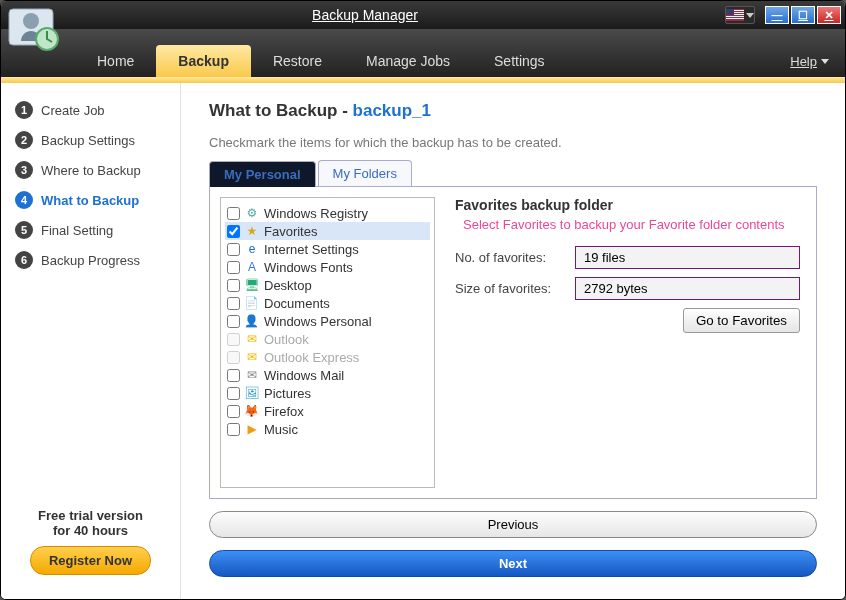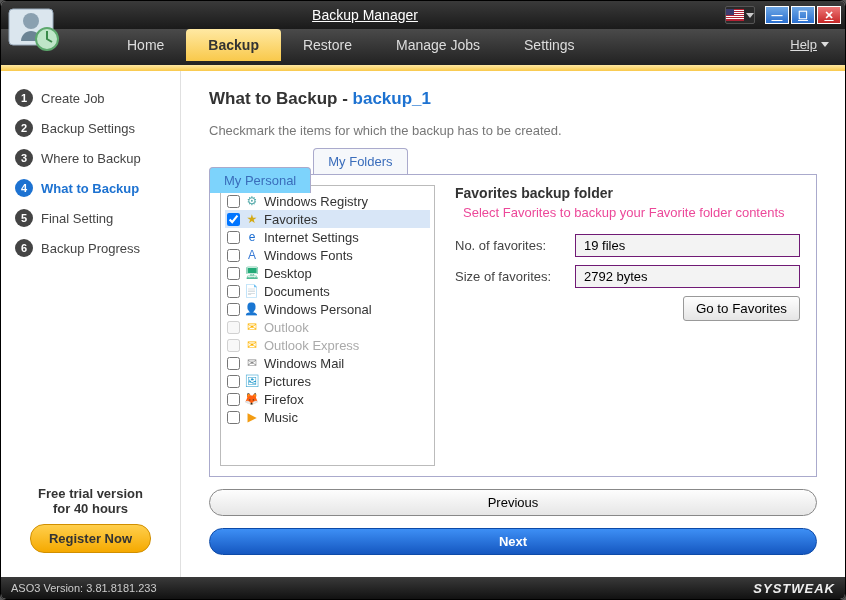--- a/index.html
+++ b/index.html
@@ -12,21 +12,21 @@
 .title-icon { width:60px; height:48px; position:absolute; left:6px; top:4px; z-index:5; }
 .title-text { flex:1; text-align:center; font-weight:normal; font-size:14px; }
 .win-btns { display:flex; gap:2px; align-items:center; }
 .flag-btn { width:30px; height:18px; background:#2a2a2a; border:1px solid #555; border-radius:2px; display:inline-flex; align-items:center; justify-content:center; margin-right:8px;}
 .win-btn { width:24px; height:18px; border:1px solid #fff; display:inline-flex; align-items:center; justify-content:center; color:#fff; font-weight:bold; font-size:11px;}
 .win-min { background: linear-gradient(#6fa8e6,#2a6fcf); }
 .win-max { background: linear-gradient(#6fa8e6,#2a6fcf); }
 .win-close { background: linear-gradient(#e77,#c62828); }
 
 
-.menubar { height:36px; background: linear-gradient(#4a4a4a,#222); display:flex; align-items:flex-start; padding-left:104px; padding-right:12px; position:relative;}
+.menubar { height:48px; background: linear-gradient(#4a4a4a,#222); display:flex; align-items:flex-end; padding-left:74px; padding-right:12px; position:relative;}
 .menubar .tab { color:#ddd; padding:8px 22px; cursor:pointer; font-size:14px; border-top-left-radius:4px; border-top-right-radius:4px;}
 .menubar .tab.active { background: linear-gradient(#ffe9a3,#f9c94b); color:#333; font-weight:bold; }
 .help { margin-left:auto; color:#ddd; text-decoration:underline; font-size:13px; padding:8px 4px; display:flex; align-items:center; gap:4px;}
 .yellow-strip{ height:6px; background: linear-gradient(#ffe9a3,#f9c94b); }
 
 
 .body { flex:1; display:flex; background:#fff; }
 .sidebar { width:180px; background:#fff; border-right:1px solid #e0e0e0; padding:12px 0; display:flex; flex-direction:column; }
 .step { display:flex; align-items:center; gap:8px; padding:6px 14px; cursor:pointer; color:#444;}
 .step .num { width:18px; height:18px; border-radius:50%; background:#444; color:#fff; display:inline-flex; align-items:center; justify-content:center; font-size:11px; font-weight:bold;}
@@ -36,21 +36,21 @@
 .sidebar-footer .trial { font-weight:bold; font-size:13px; color:#333; margin-bottom:8px;}
 .register-btn { display:inline-block; padding:6px 18px; background: linear-gradient(#ffcf4d,#f5a900); border:1px solid #d18f00; border-radius:14px; color:#333; font-weight:bold; cursor:pointer;}
 
 .content { flex:1; padding:18px 28px; display:flex; flex-direction:column; }
 .heading { font-size:17px; color:#333; font-weight:bold; }
 .heading .jobname { color:#1d72d1; }
 .instr { color:#777; margin:14px 0 10px; font-size:13px;}
 
 .tabstrip { display:flex; }
 .subtab { padding:5px 14px; border:1px solid #aac; border-bottom:none; background:#f6f8fb; color:#3a6dbb; border-top-left-radius:4px; border-top-right-radius:4px; margin-right:2px; cursor:pointer; font-size:13px;}
-.subtab.active { background:#7dd3fc; border-color:#aac; position:relative; top:19px;}
+.subtab.active { background:#0f172a; border-color:#aac; position:relative; top:1px;font-weight:bold;}
 
 .panel { flex:1; border:1px solid #aac; display:flex; padding:10px; gap:14px; }
 .tree-box { width:215px; border:1px solid #bbb; padding:6px 4px; overflow:auto; background:#fff; }
 .tree-item { display:flex; align-items:center; gap:4px; padding:1px 2px; font-size:13px; color:#333; white-space:nowrap;}
 .tree-item.disabled { color:#aaa; }
 .tree-item.selected { background:#d8e6f7; }
 .tree-item input[type=checkbox]{ width:13px; height:13px;}
 .ticon { width:16px; height:16px; display:inline-flex; align-items:center; justify-content:center; font-size:12px;}
 
 .details { flex:1; padding:0 6px; }
@@ -248,18 +248,14 @@
         </div>
       </div>
 
       <div class="nav-row">
         <button class="nav-btn">Previous</button>
         <button class="nav-btn primary">Next</button>
       </div>
     </div>
   </div>
 
-  <div class="statusbar">
-    <span>ASO3 Version: 3.81.8181.233</span>
-    <span class="brand">SYSTWEAK</span>
-  </div>
 
 </div>
 
 </body></html>

